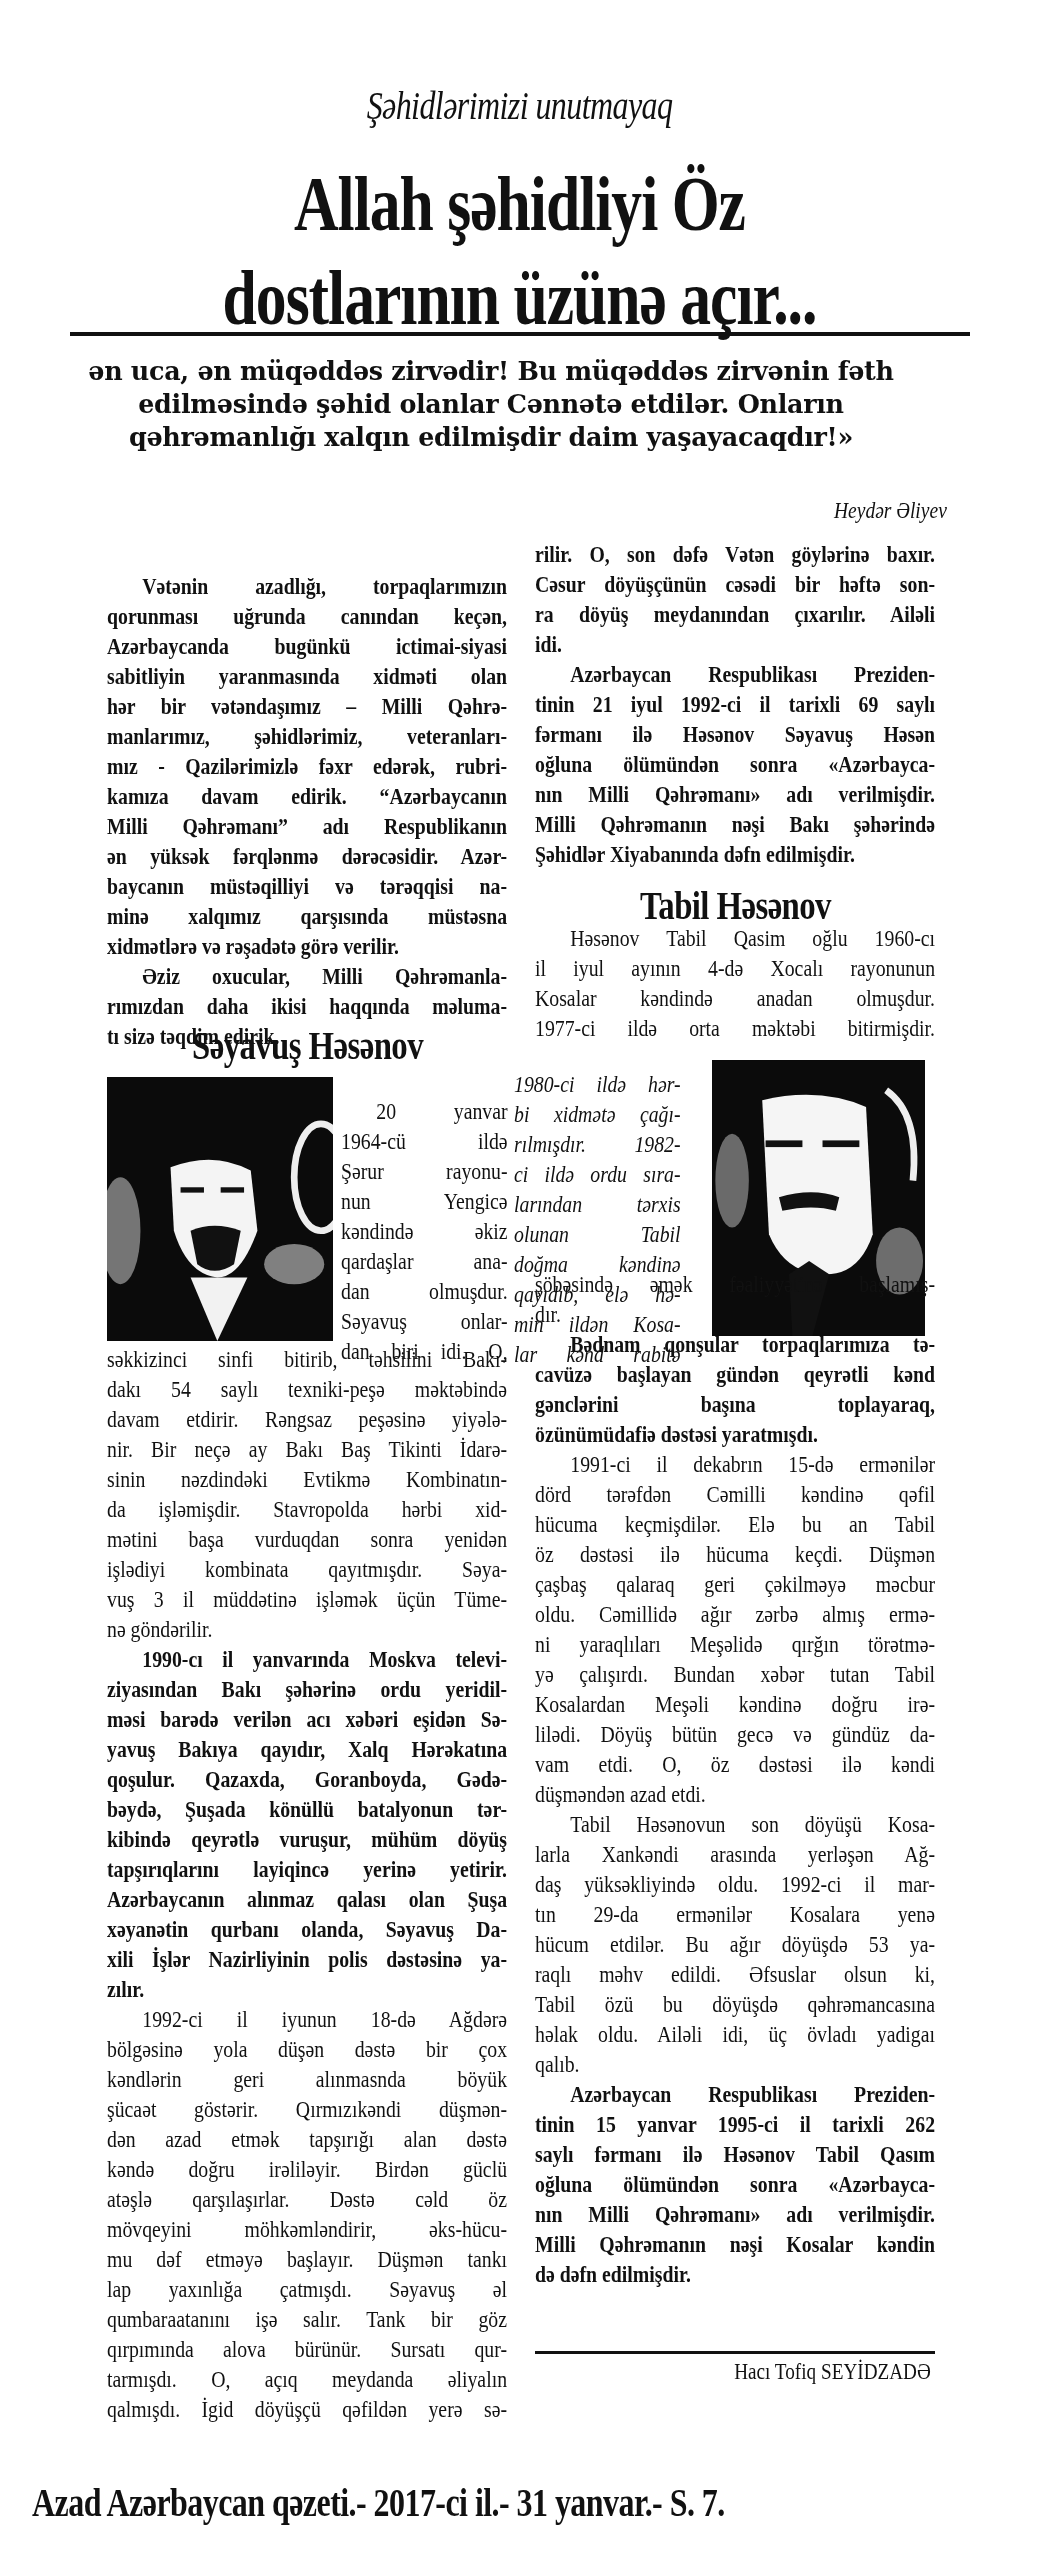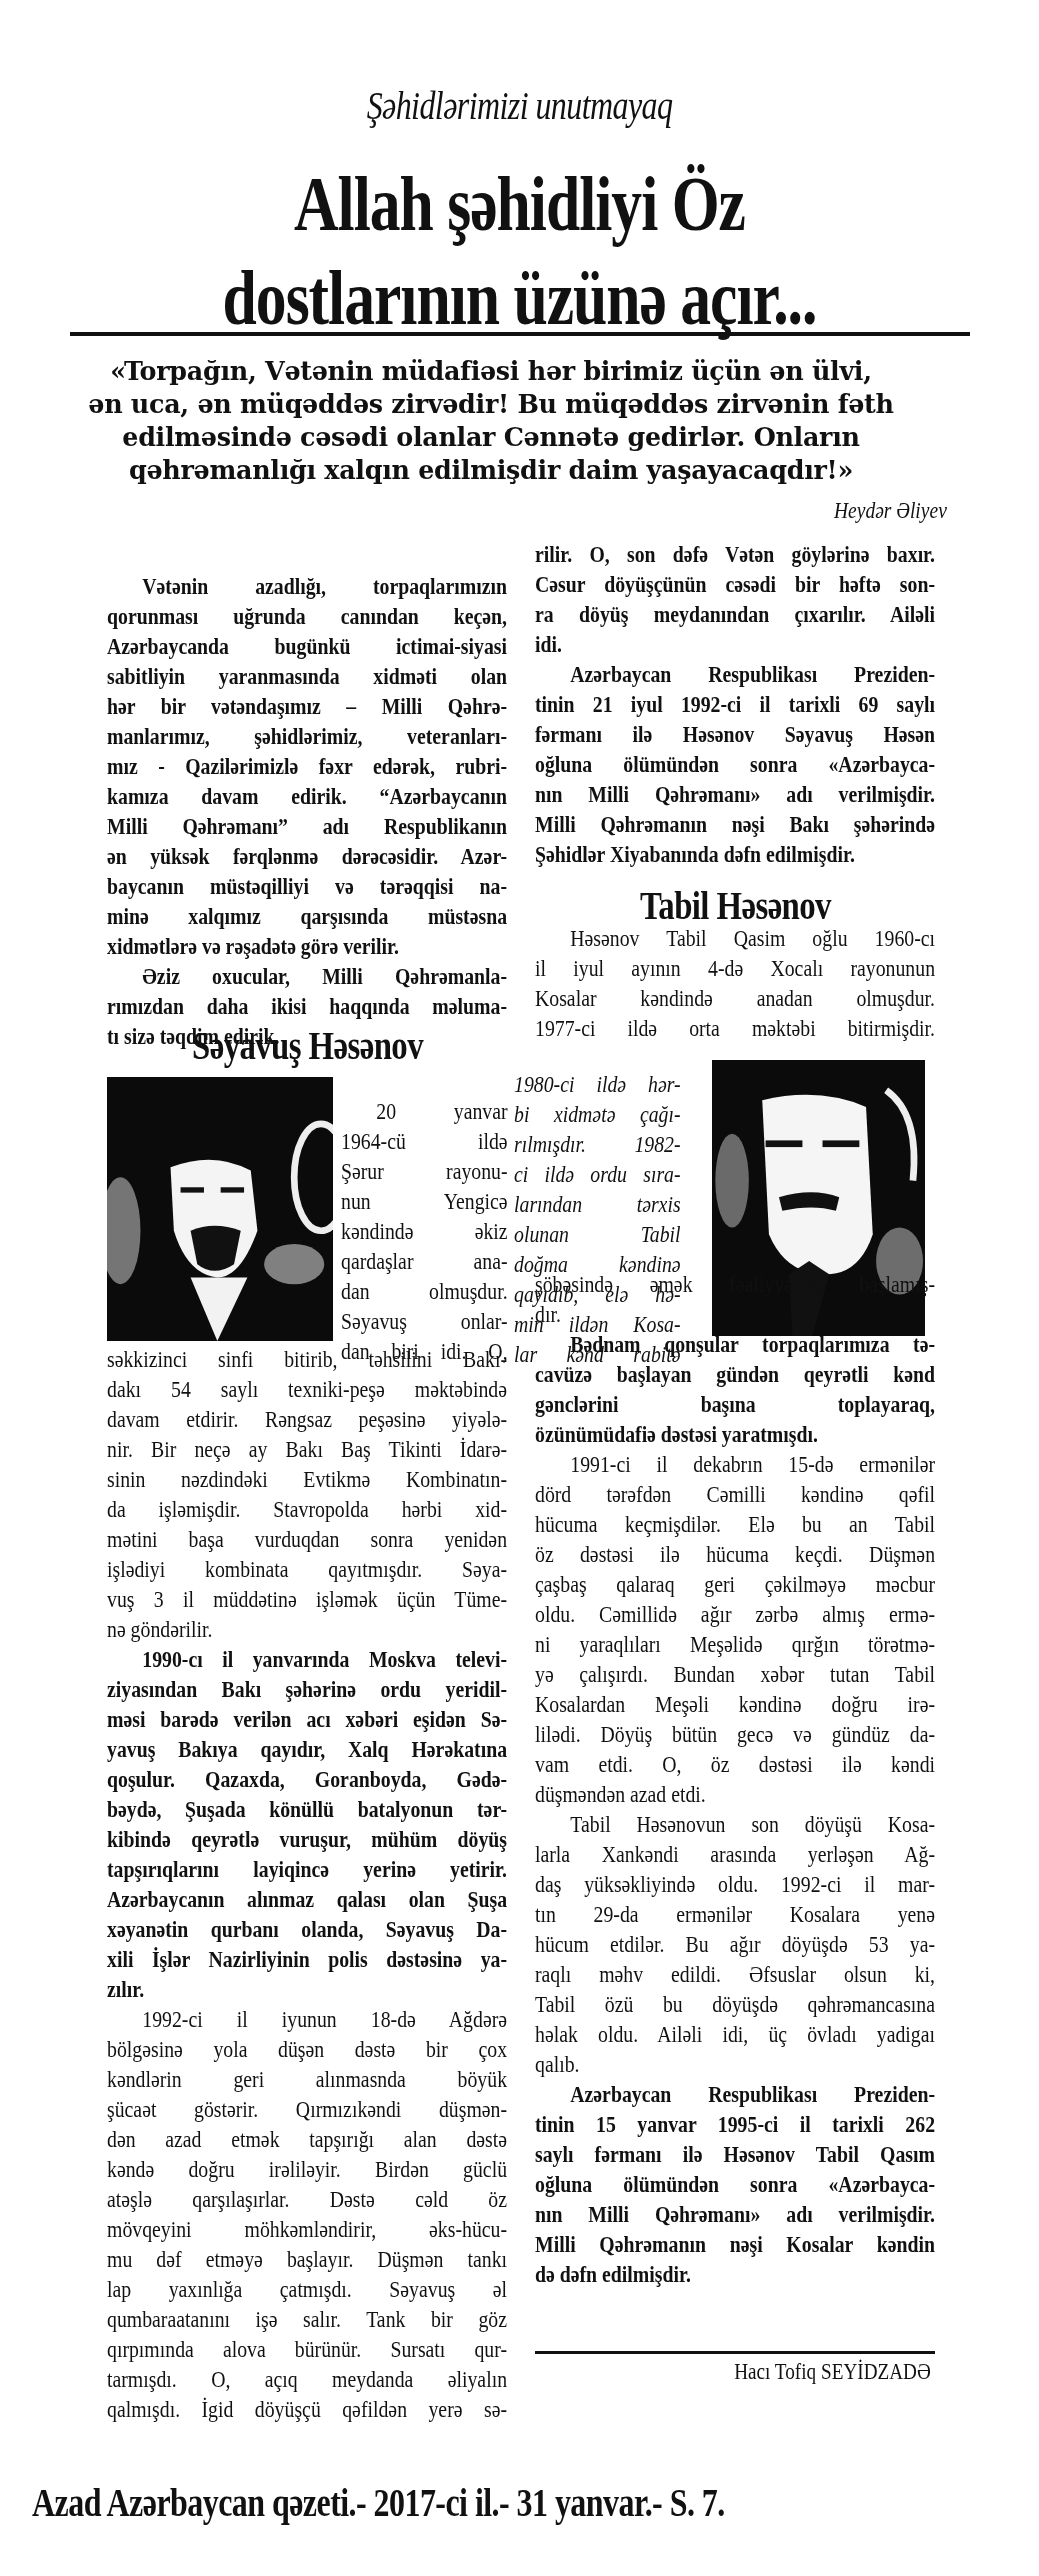--- a/index.html
+++ b/index.html
@@ -29,23 +29,22 @@
 </style>
 </head>
 <body>
 
 <div class="abs kicker">Şəhidlərimizi unutmayaq</div>
 <div class="abs headline h1">Allah şəhidliyi Öz</div>
 <div class="abs headline h2">dostlarının üzünə açır...</div>
 <div class="rule-thick" style="left:70px;width:900px;top:332px;height:4px;"></div>
 
 <div class="abs quote" style="top:355px;">
-  <div>«Torpağın, Vətənin müdafiəsi hər birimiz üçün ən ülvi,</div>
   <div>ən uca, ən müqəddəs zirvədir! Bu müqəddəs zirvənin fəth</div>
-  <div>edilməsində cəsədi olanlar Cənnətə gedirlər. Onların</div>
+  <div>edilməsində şəhid olanlar Cənnətə etdilər. Onların</div>
   <div>qəhrəmanlığı xalqın edilmişdir daim yaşayacaqdır!»</div>
 </div>
 <div class="abs quote-author" style="top:498px;">Heydər Əliyev</div>
 
 <div class="abs col left-col" style="top:572px;">
   <div class="b" id="intro">
       <div>
         <span class="line indent">Vətənin azadlığı, torpaqlarımızın</span>
         <span class="line">qorunması uğrunda canından keçən,</span>
         <span class="line">Azərbaycanda bugünkü ictimai-siyasi</span>

